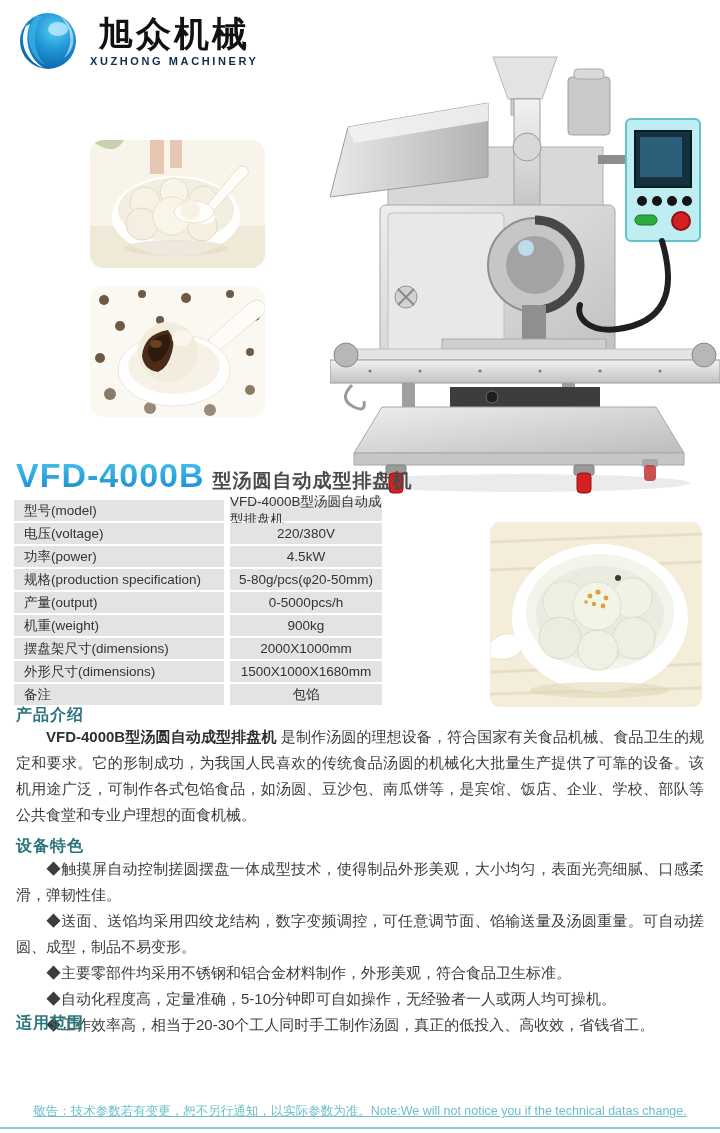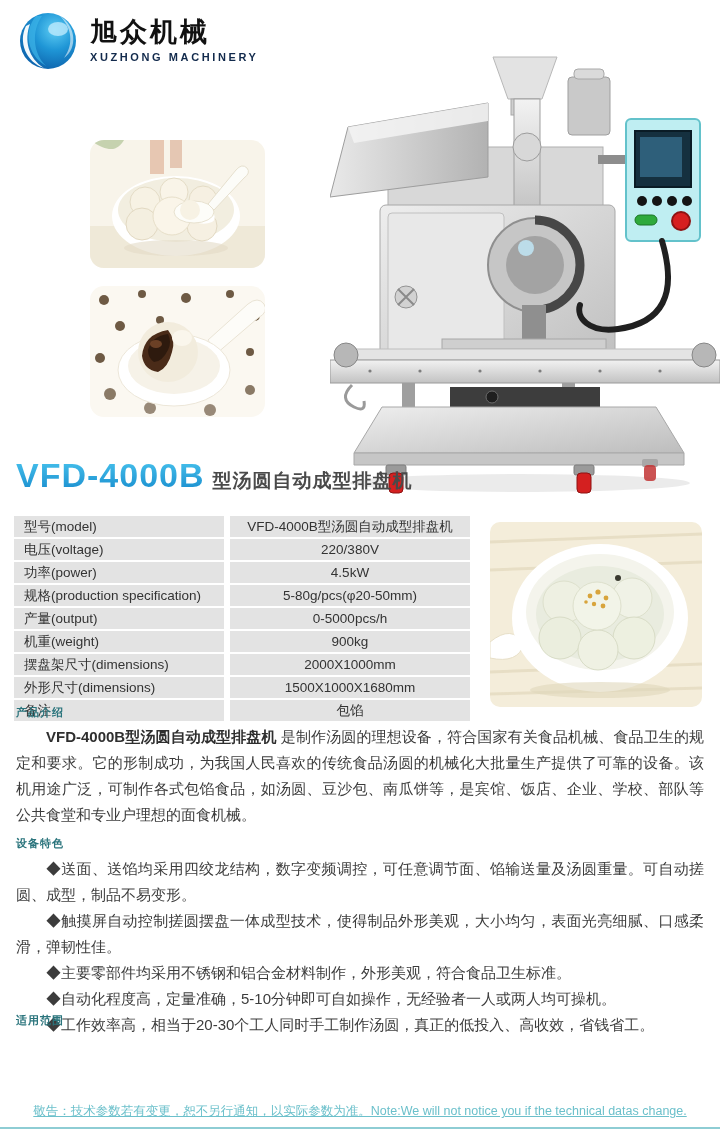--- a/index.html
+++ b/index.html
@@ -3,46 +3,46 @@
 <meta charset="utf-8">
 <style>
   html,body{margin:0;padding:0;background:#ffffff;}
   *{box-sizing:border-box;}
   body{font-family:"Liberation Sans", sans-serif;}
   .page{position:relative;width:720px;height:1133px;background:#ffffff;overflow:hidden;margin:0 auto;}
 
   
   .brand{position:absolute;left:16px;top:8px;display:flex;align-items:center;gap:10px;}
   .brand-text{display:flex;flex-direction:column;line-height:1;}
-  .brand-cn{font-size:27px;font-weight:800;color:#111;letter-spacing:3px;font-family:Liberation Mono, monospace;}
+  .brand-cn{font-size:35px;font-weight:800;color:#111;letter-spacing:3px;font-family:Liberation Serif, serif;margin-left:8px;}
   .brand-en{font-size:11px;font-weight:700;color:#122a4c;letter-spacing:2.6px;margin-top:4px;}
 
   
   .photo{position:absolute;border-radius:14px;overflow:hidden;}
   .photo svg{display:block;}
   .photo1{left:90px;top:140px;width:175px;height:128px;}
   .photo2{left:90px;top:286px;width:175px;height:131px;}
   .photo3{left:490px;top:522px;width:212px;height:185px;border-radius:10px;}
   .machine{position:absolute;left:330px;top:55px;width:390px;height:440px;}
 
   
   .title-row{position:absolute;left:16px;top:456px;display:flex;align-items:baseline;gap:8px;white-space:nowrap;}
   .title-model{font-size:34px;font-weight:700;letter-spacing:1px;
     background:linear-gradient(180deg,#4cc7f0 0%,#1488cb 100%);
     -webkit-background-clip:text;background-clip:text;color:transparent;}
   .title-suffix{font-size:19px;font-weight:700;color:#4a4a4a;letter-spacing:1px;}
 
   
-  .spec{position:absolute;left:14px;top:500px;width:456px;display:flex;flex-direction:column;gap:2px;margin-top:16px;}
+  .spec{position:absolute;left:14px;top:500px;width:368px;display:flex;flex-direction:column;gap:2px;}
   .spec-row{display:flex;gap:6px;height:21px;}
   .spec-label{width:210px;background:#e3e3e3;color:#333;font-size:13.5px;display:flex;align-items:center;padding-left:10px;}
   .spec-value{flex:1;background:#e3e3e3;color:#333;font-size:13.5px;display:flex;align-items:center;justify-content:center;}
 
   
-  .section-heading{position:absolute;left:16px;font-size:11px;font-weight:700;color:#2a747c;letter-spacing:1px;}
+  .section-heading{position:absolute;left:16px;font-size:16px;font-weight:700;color:#2a747c;letter-spacing:1px;}
   .h-intro{top:705px;}
   .h-features{top:836px;}
   .h-scope{top:1013px;}
   .bodytext{position:absolute;left:16px;width:688px;color:#3c3c3c;font-size:15px;line-height:26px;text-align:justify;}
   .bodytext p{margin:0;text-indent:2em;}
   .t-intro{top:724px;}
   .t-features{top:856px;}
   .t-scope{top:1034px;}
   .lead{font-weight:700;color:#2f2f2f;}
 
@@ -296,22 +296,22 @@
     </svg>
   </div>
 
   <div class="section-heading h-intro">产品介绍</div>
   <div class="bodytext t-intro">
     <p><span class="lead">VFD-4000B型汤圆自动成型排盘机</span><span> 是制作汤圆的理想设备，符合国家有关食品机械、食品卫生的规定和要求。它的形制成功，为我国人民喜欢的传统食品汤圆的机械化大批量生产提供了可靠的设备。该机用途广泛，可制作各式包馅食品，如汤圆、豆沙包、南瓜饼等，是宾馆、饭店、企业、学校、部队等公共食堂和专业户理想的面食机械。</span></p>
   </div>
 
   <div class="section-heading h-features">设备特色</div>
   <div class="bodytext t-features">
+    <p>◆触摸屏自动控制搓圆摆盘一体成型技术，使得制品外形美观，大小均匀，表面光亮细腻、口感柔滑，弹韧性佳。</p>
     <p>◆送面、送馅均采用四绞龙结构，数字变频调控，可任意调节面、馅输送量及汤圆重量。可自动搓圆、成型，制品不易变形。</p>
-    <p>◆触摸屏自动控制搓圆摆盘一体成型技术，使得制品外形美观，大小均匀，表面光亮细腻、口感柔滑，弹韧性佳。</p>
     <p>◆主要零部件均采用不锈钢和铝合金材料制作，外形美观，符合食品卫生标准。</p>
     <p>◆自动化程度高，定量准确，5-10分钟即可自如操作，无经验者一人或两人均可操机。</p>
     <p>◆工作效率高，相当于20-30个工人同时手工制作汤圆，真正的低投入、高收效，省钱省工。</p>
   </div>
 
   <div class="section-heading h-scope">适用范围</div>
 
   <div class="footer-note">敬告：技术参数若有变更，恕不另行通知，以实际参数为准。Note:We will not notice you if the technical datas change.</div>
   <div class="bottom-rule"></div>
 

